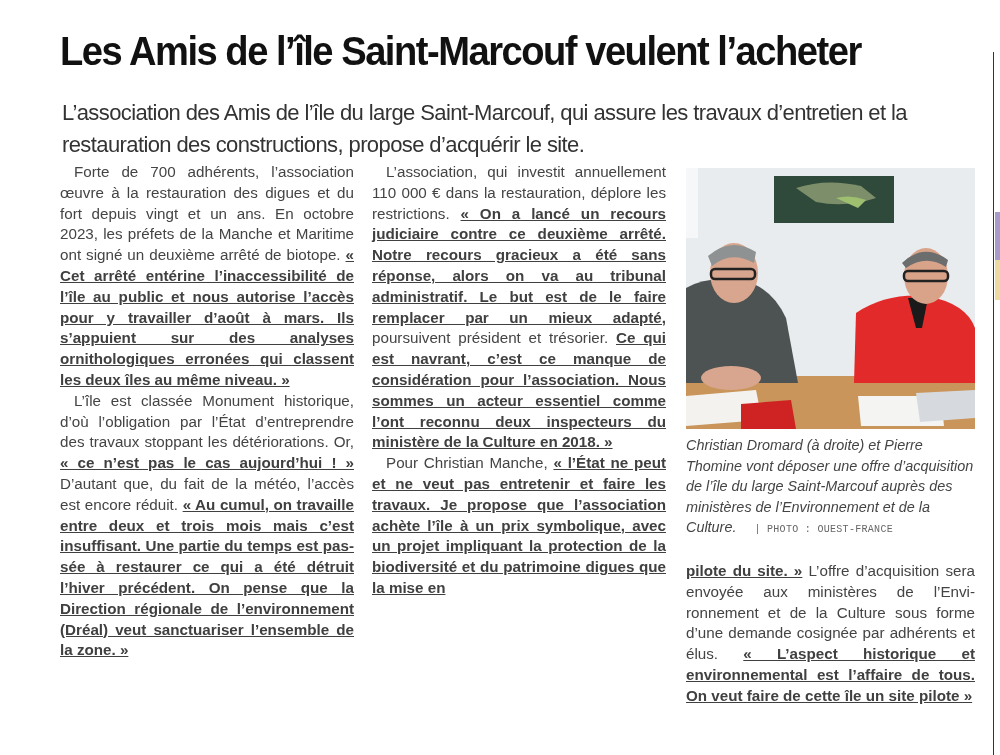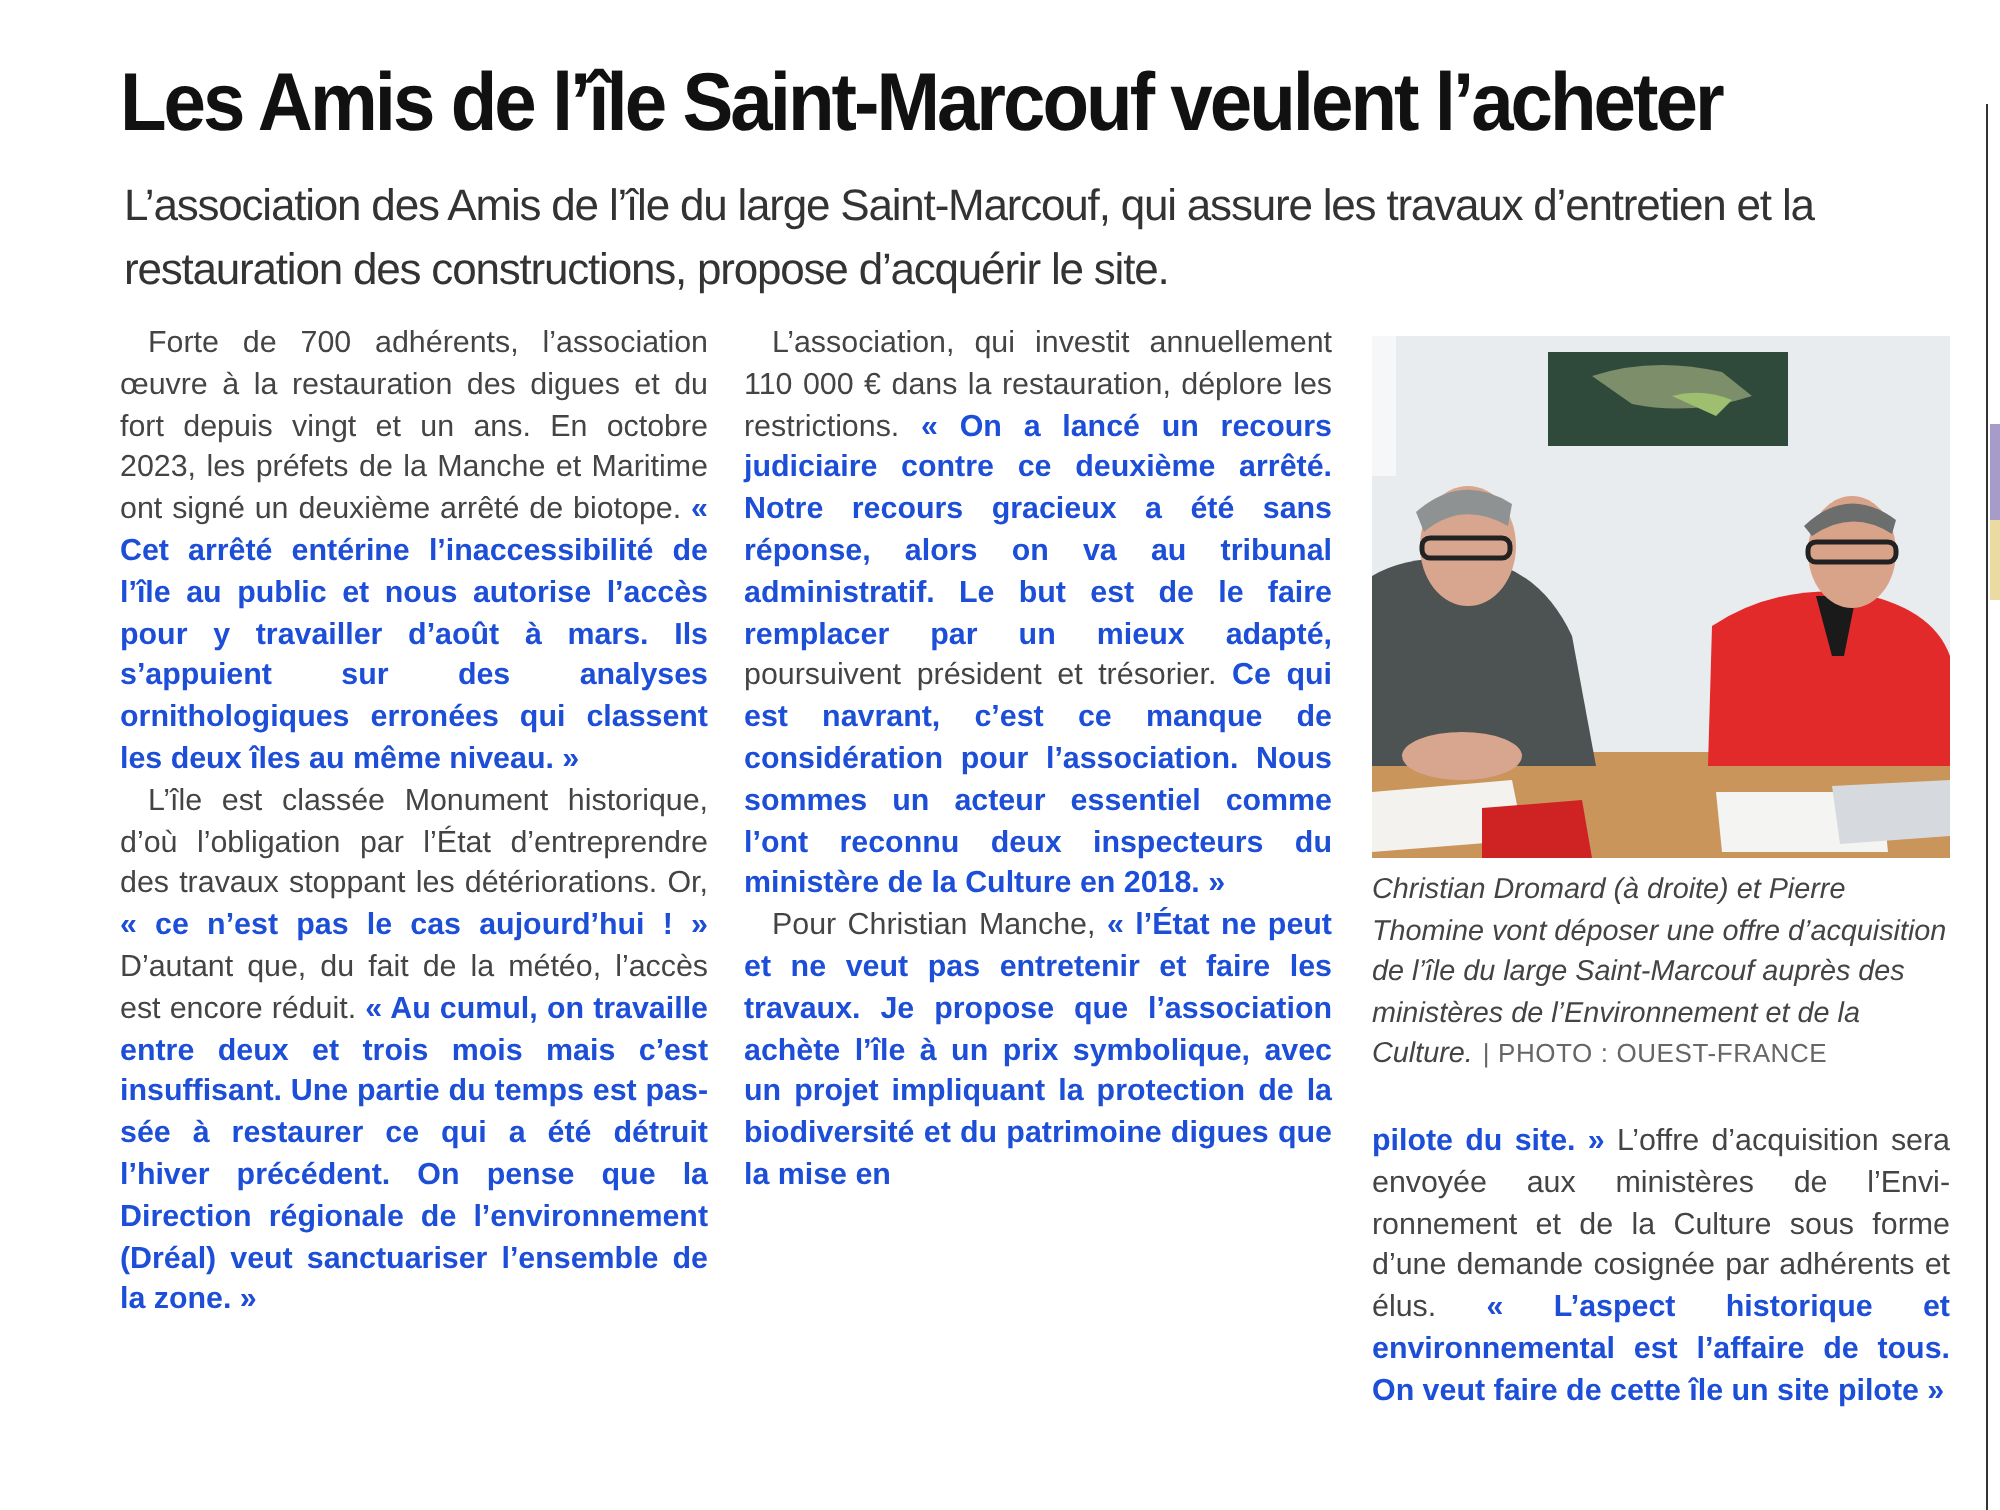--- a/index.html
+++ b/index.html
@@ -9,46 +9,46 @@
       font-family: "Liberation Sans", sans-serif; color: #2a2a2a;
     }
     .headline {
       position: absolute; left: 60px; top: 26px; width: 930px;
       font-family: "Liberation Sans", sans-serif;
       font-size: 41px; font-weight: bold; letter-spacing: -1.6px;
       color: #111; white-space: nowrap; line-height: 50px;
       transform: scaleX(0.93); transform-origin: left top;
     }
     .standfirst {
-      position: absolute; left: 62px; top: 87px; width: 880px;
+      position: absolute; left: 62px; top: 97px; width: 880px;
       font-size: 22px; line-height: 32px; color: #333;
       letter-spacing: -0.6px;
     }
     .col {
       position: absolute; top: 162px; width: 294px;
       font-size: 15.2px; line-height: 20.8px; text-align: justify;
       color: #444; hyphens: manual;
     }
     .col p { margin: 0; text-indent: 14px; }
     .col p.first { text-indent: 0; }
-    .col b { color: #1d4ed8; font-weight: bold; }
+    .col b { color: #404040; font-weight: bold; text-decoration: underline; }
     #col1 { left: 60px; }
     #col2 { left: 372px; }
     #col3 { left: 686px; top: 561px; width: 289px; }
     .photo {
       position: absolute; left: 686px; top: 168px; width: 289px; height: 261px;
       background: #eef0f1; overflow: hidden;
     }
     .caption {
       position: absolute; left: 686px; top: 435px; width: 289px;
       font-size: 14.4px; line-height: 20.6px; font-style: italic; color: #444;
     }
     .credit {
-      font-style: normal; font-size: 13px; color: #666; letter-spacing: 0.3px;
-      margin-left: 5px; text-transform: uppercase;
+      font-style: normal; font-size: 10px; color: #666; letter-spacing: 0.3px;
+      margin-left: 18px; text-transform: uppercase; font-family: Liberation Mono, monospace;
     }
     .edge-frame {
       position: absolute; left: 993px; top: 52px; width: 7px; height: 703px;
       border-left: 1.5px solid #333; background: #fff;
     }
     .edge-strip-a { position: absolute; left: 995px; top: 212px; width: 5px; height: 48px; background: #a79bc9; }
     .edge-strip-b { position: absolute; left: 995px; top: 260px; width: 5px; height: 40px; background: #ecdba0; }
   </style>
 </head>
 <body>

